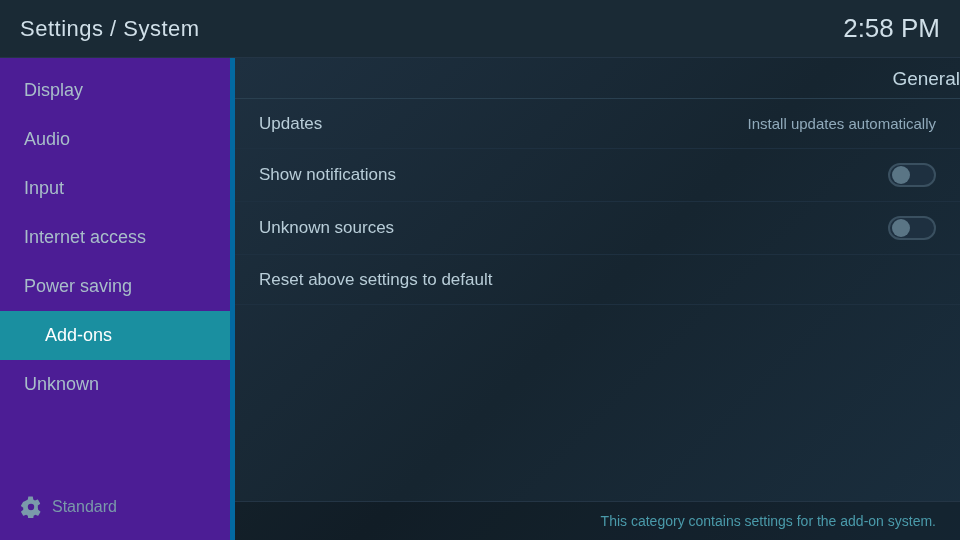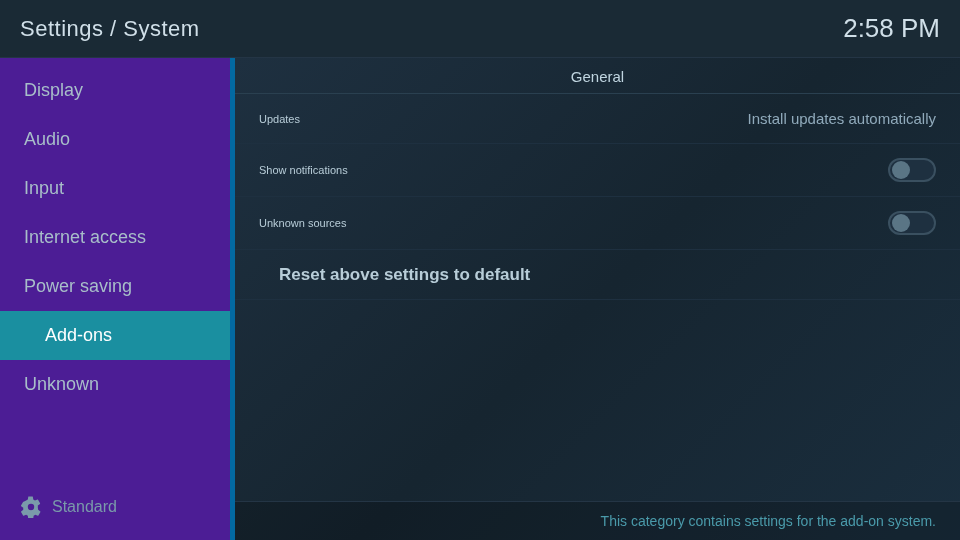--- a/index.html
+++ b/index.html
@@ -98,43 +98,43 @@
       flex-direction: column;
       background: linear-gradient(135deg, #1e3040 0%, #162530 50%, #1a2e3e 100%);
     }
 
     .content-inner {
       flex: 1;
       padding: 0;
     }
 
     .section-header {
-      text-align: center;
+      text-align: right;
       padding: 10px 0 8px;
-      font-size: 15px;
+      font-size: 19px;
       color: #c0d5e0;
       border-bottom: 1px solid #2a4050;
       font-weight: 400;
     }
 
     .settings-list {
       padding: 0;
     }
 
     .setting-row {
       display: flex;
       justify-content: space-between;
       align-items: center;
       padding: 14px 24px;
       border-bottom: 1px solid #1e3040;
       min-height: 50px;
     }
 
     .setting-label {
-      font-size: 11px;
+      font-size: 17px;
       color: #b8cdd8;
       font-weight: 300;
     }
 
     .setting-value {
       font-size: 15px;
       color: #90aabb;
       font-weight: 300;
     }
 
@@ -171,22 +171,21 @@
     }
 
     .reset-row {
       padding: 14px 24px;
       cursor: pointer;
     }
 
     .reset-label {
       font-size: 17px;
       color: #b8cdd8;
-      font-weight: 700;
-      margin-left: 20px;
+      font-weight: 400;
     }
 
     
     .content-footer {
       padding: 10px 24px;
       background: rgba(0,0,0,0.2);
       border-top: 1px solid #243545;
       text-align: right;
     }
 

